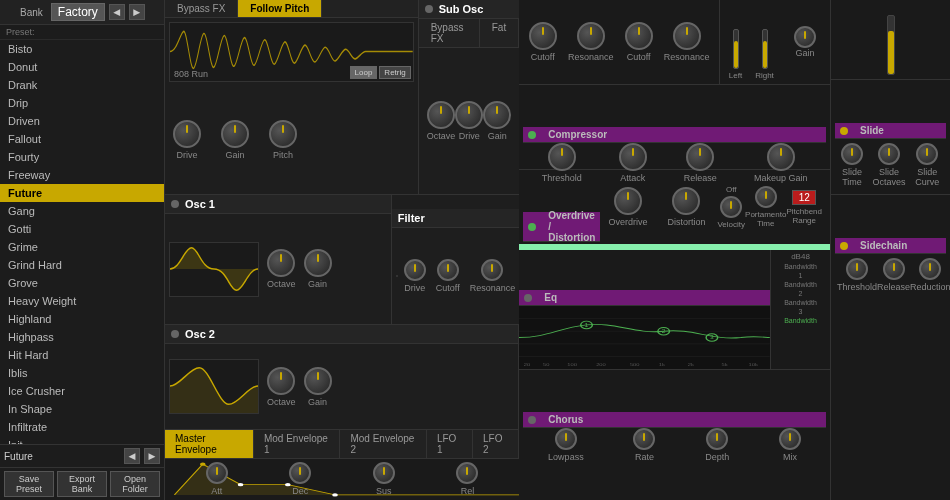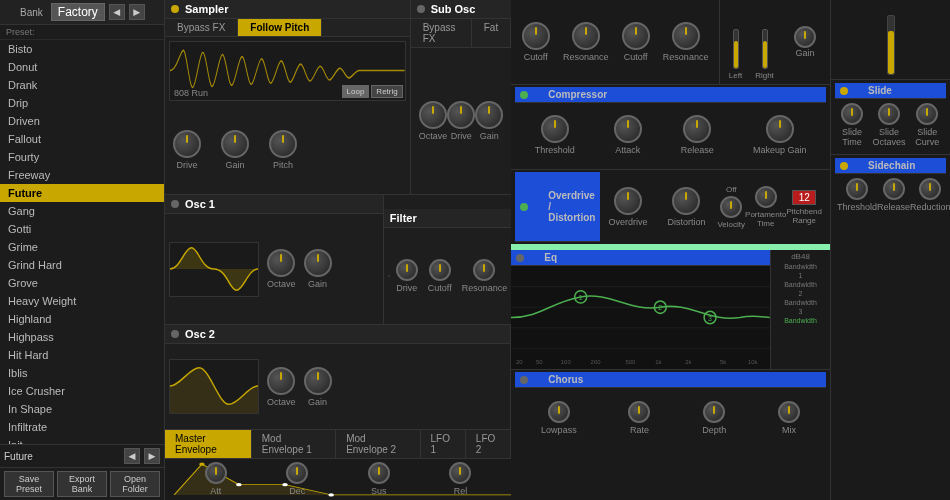--- a/index.html
+++ b/index.html
@@ -458,23 +458,24 @@
       flex: 1;
       display: flex;
       flex-direction: column;
       overflow: hidden;
     }
 
     .section-hdr {
       display: flex;
       align-items: center;
       padding: 2px 5px;
-      background: #1d4ed8;
+      background: #701a75;
       border-bottom: 1px solid #333;
-      gap: 20px;
+      gap: 12px;
+      margin-top: 40px;
     }
     .section-hdr-title {
       font-size: 10px;
       color: #bbb;
       font-weight: bold;
       flex: 1;
     }
     .label-sm {
       font-size: 8px;
       color: #888;
@@ -529,24 +530,20 @@
       <button class="action-btn">Export Bank</button>
       <button class="action-btn">Open Folder</button>
     </div>
   </div>
 
   <div class="center-panel">
 
     <div class="top-row">
 
       <div class="sampler-section">
-        <div class="section-header">
-          <div class="led yellow"></div>
-          <span class="section-title">Sampler</span>
-        </div>
         <div class="tab-row">
           <div class="tab-btn">Bypass FX</div>
           <div class="tab-btn active">Follow Pitch</div>
         </div>
         <div class="waveform-area">
           <svg width="100%" height="100%" viewBox="0 0 360 55" preserveAspectRatio="none">
             <path d="M0,27 C10,27 15,10 20,8 C25,6 30,45 35,43 C40,41 45,12 50,10 C55,8 60,44 65,42 C70,40 75,14 80,12 C85,10 90,43 95,41 C100,39 105,16 110,14 C115,12 120,42 125,40 C130,38 135,18 140,16 C145,14 150,41 155,39 C160,37 165,20 170,18 C175,16 180,40 185,38 C190,36 195,22 200,21 C205,20 210,38 215,37 C220,36 225,24 230,23 C235,22 240,37 245,36 C250,35 255,26 260,25 C265,24 270,35 275,34 C280,33 285,27 290,27 C300,27 320,27 360,27" fill="none" stroke="#c8a800" stroke-width="1.5" opacity="0.8"></path>
           </svg>
           <span class="waveform-label">808 Run</span>
           <div class="loop-retrig">

